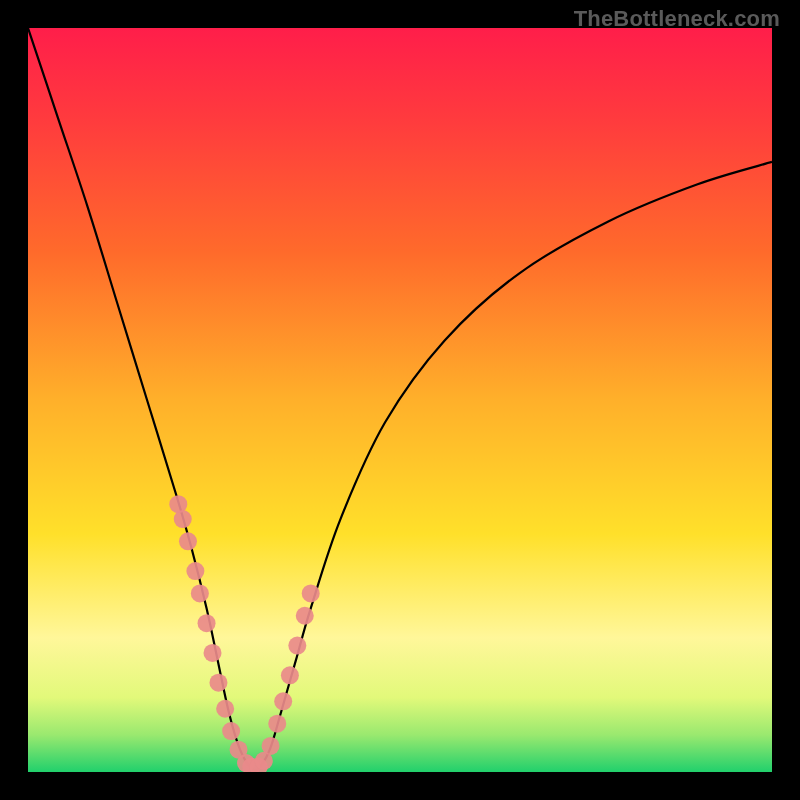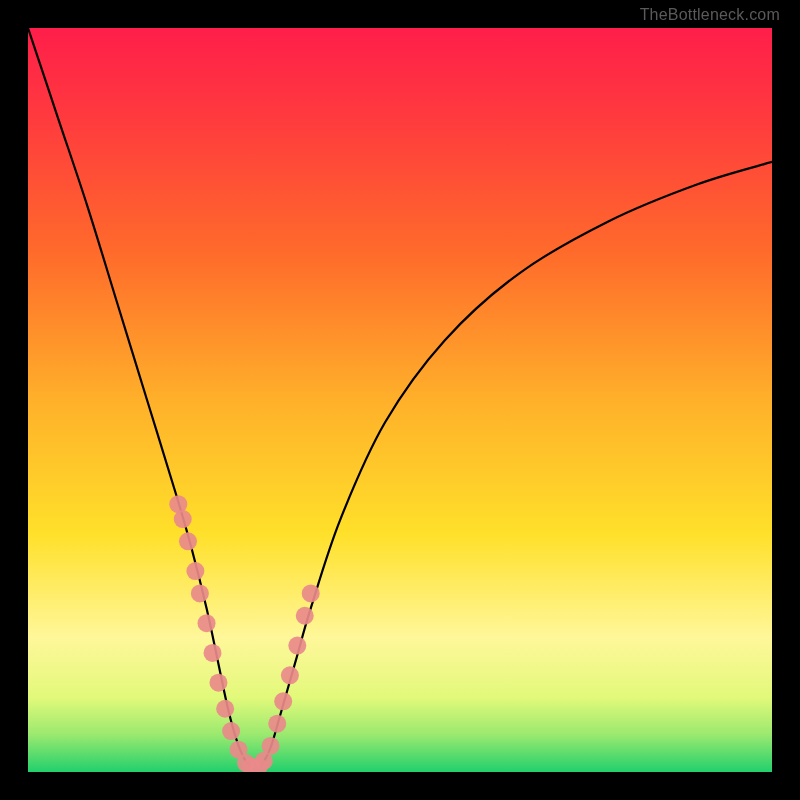--- a/index.html
+++ b/index.html
@@ -16,22 +16,22 @@
     top: 28px;
     width: 744px;
     height: 744px;
     overflow: hidden;
   }
   .watermark {
     position: absolute;
     top: 6px;
     right: 20px;
     font-family: Arial, Helvetica, sans-serif;
-    font-size: 16px;
-    font-weight: 400;
+    font-size: 22px;
+    font-weight: 700;
     color: #5a5a5a;
     letter-spacing: 0.2px;
   }
   svg { display: block; }
 </style>
 </head>
 <body>
 
 <div class="frame">
   <div class="watermark">TheBottleneck.com</div>

